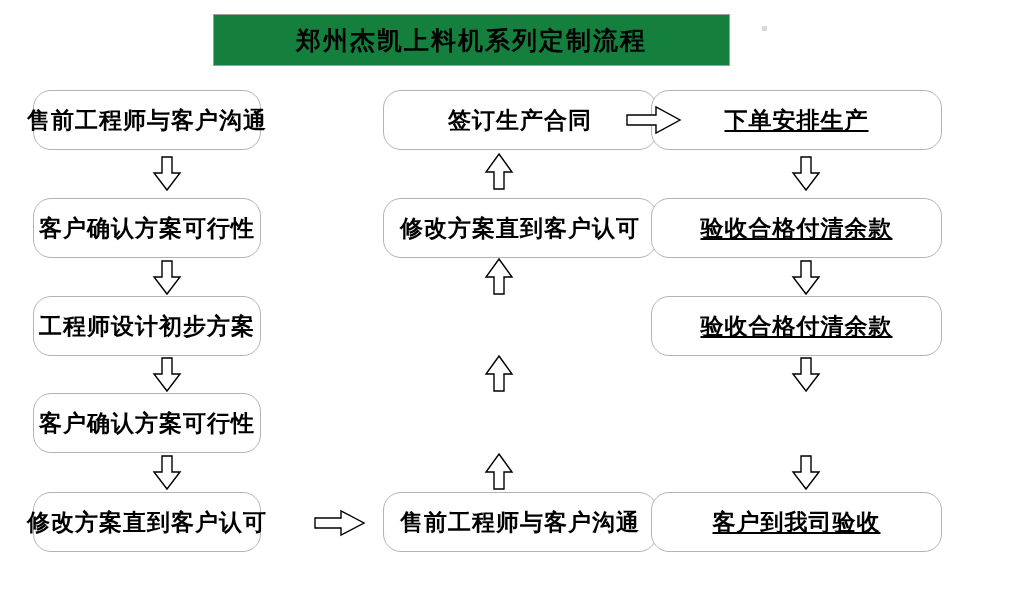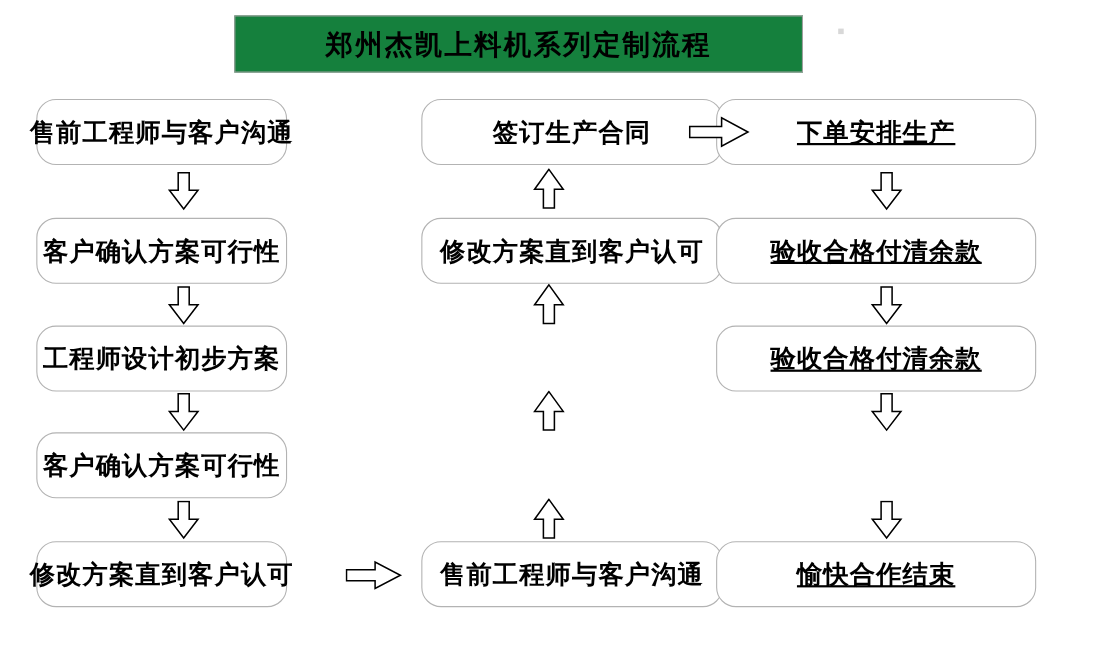--- a/index.html
+++ b/index.html
@@ -65,21 +65,21 @@
   <div class="node col-left row-4">客户确认方案可行性</div>
   <div class="node col-left row-5">修改方案直到客户认可</div>
 
   <div class="node col-middle row-1">签订生产合同</div>
   <div class="node col-middle row-2">修改方案直到客户认可</div>
   <div class="node col-middle row-5">售前工程师与客户沟通</div>
 
   <div class="node col-right row-1">下单安排生产</div>
   <div class="node col-right row-2">验收合格付清余款</div>
   <div class="node col-right row-3">验收合格付清余款</div>
-  <div class="node col-right row-5">愉快合作结束</div>
+  <div class="node col-right row-5">客户到我司验收</div>
 
   <div class="arrow" style="left:152px; top:156px;">
     <svg width="30" height="36" viewBox="0 0 30 36">
         <polygon points="10,1 20,1 20,17 28,17 15,34 2,17 10,17" fill="#ffffff" stroke="#000000" stroke-width="1.4"></polygon>
       </svg>
   </div>
   <div class="arrow" style="left:152px; top:260px;">
     <svg width="30" height="36" viewBox="0 0 30 36">
         <polygon points="10,1 20,1 20,17 28,17 15,34 2,17 10,17" fill="#ffffff" stroke="#000000" stroke-width="1.4"></polygon>
       </svg>

